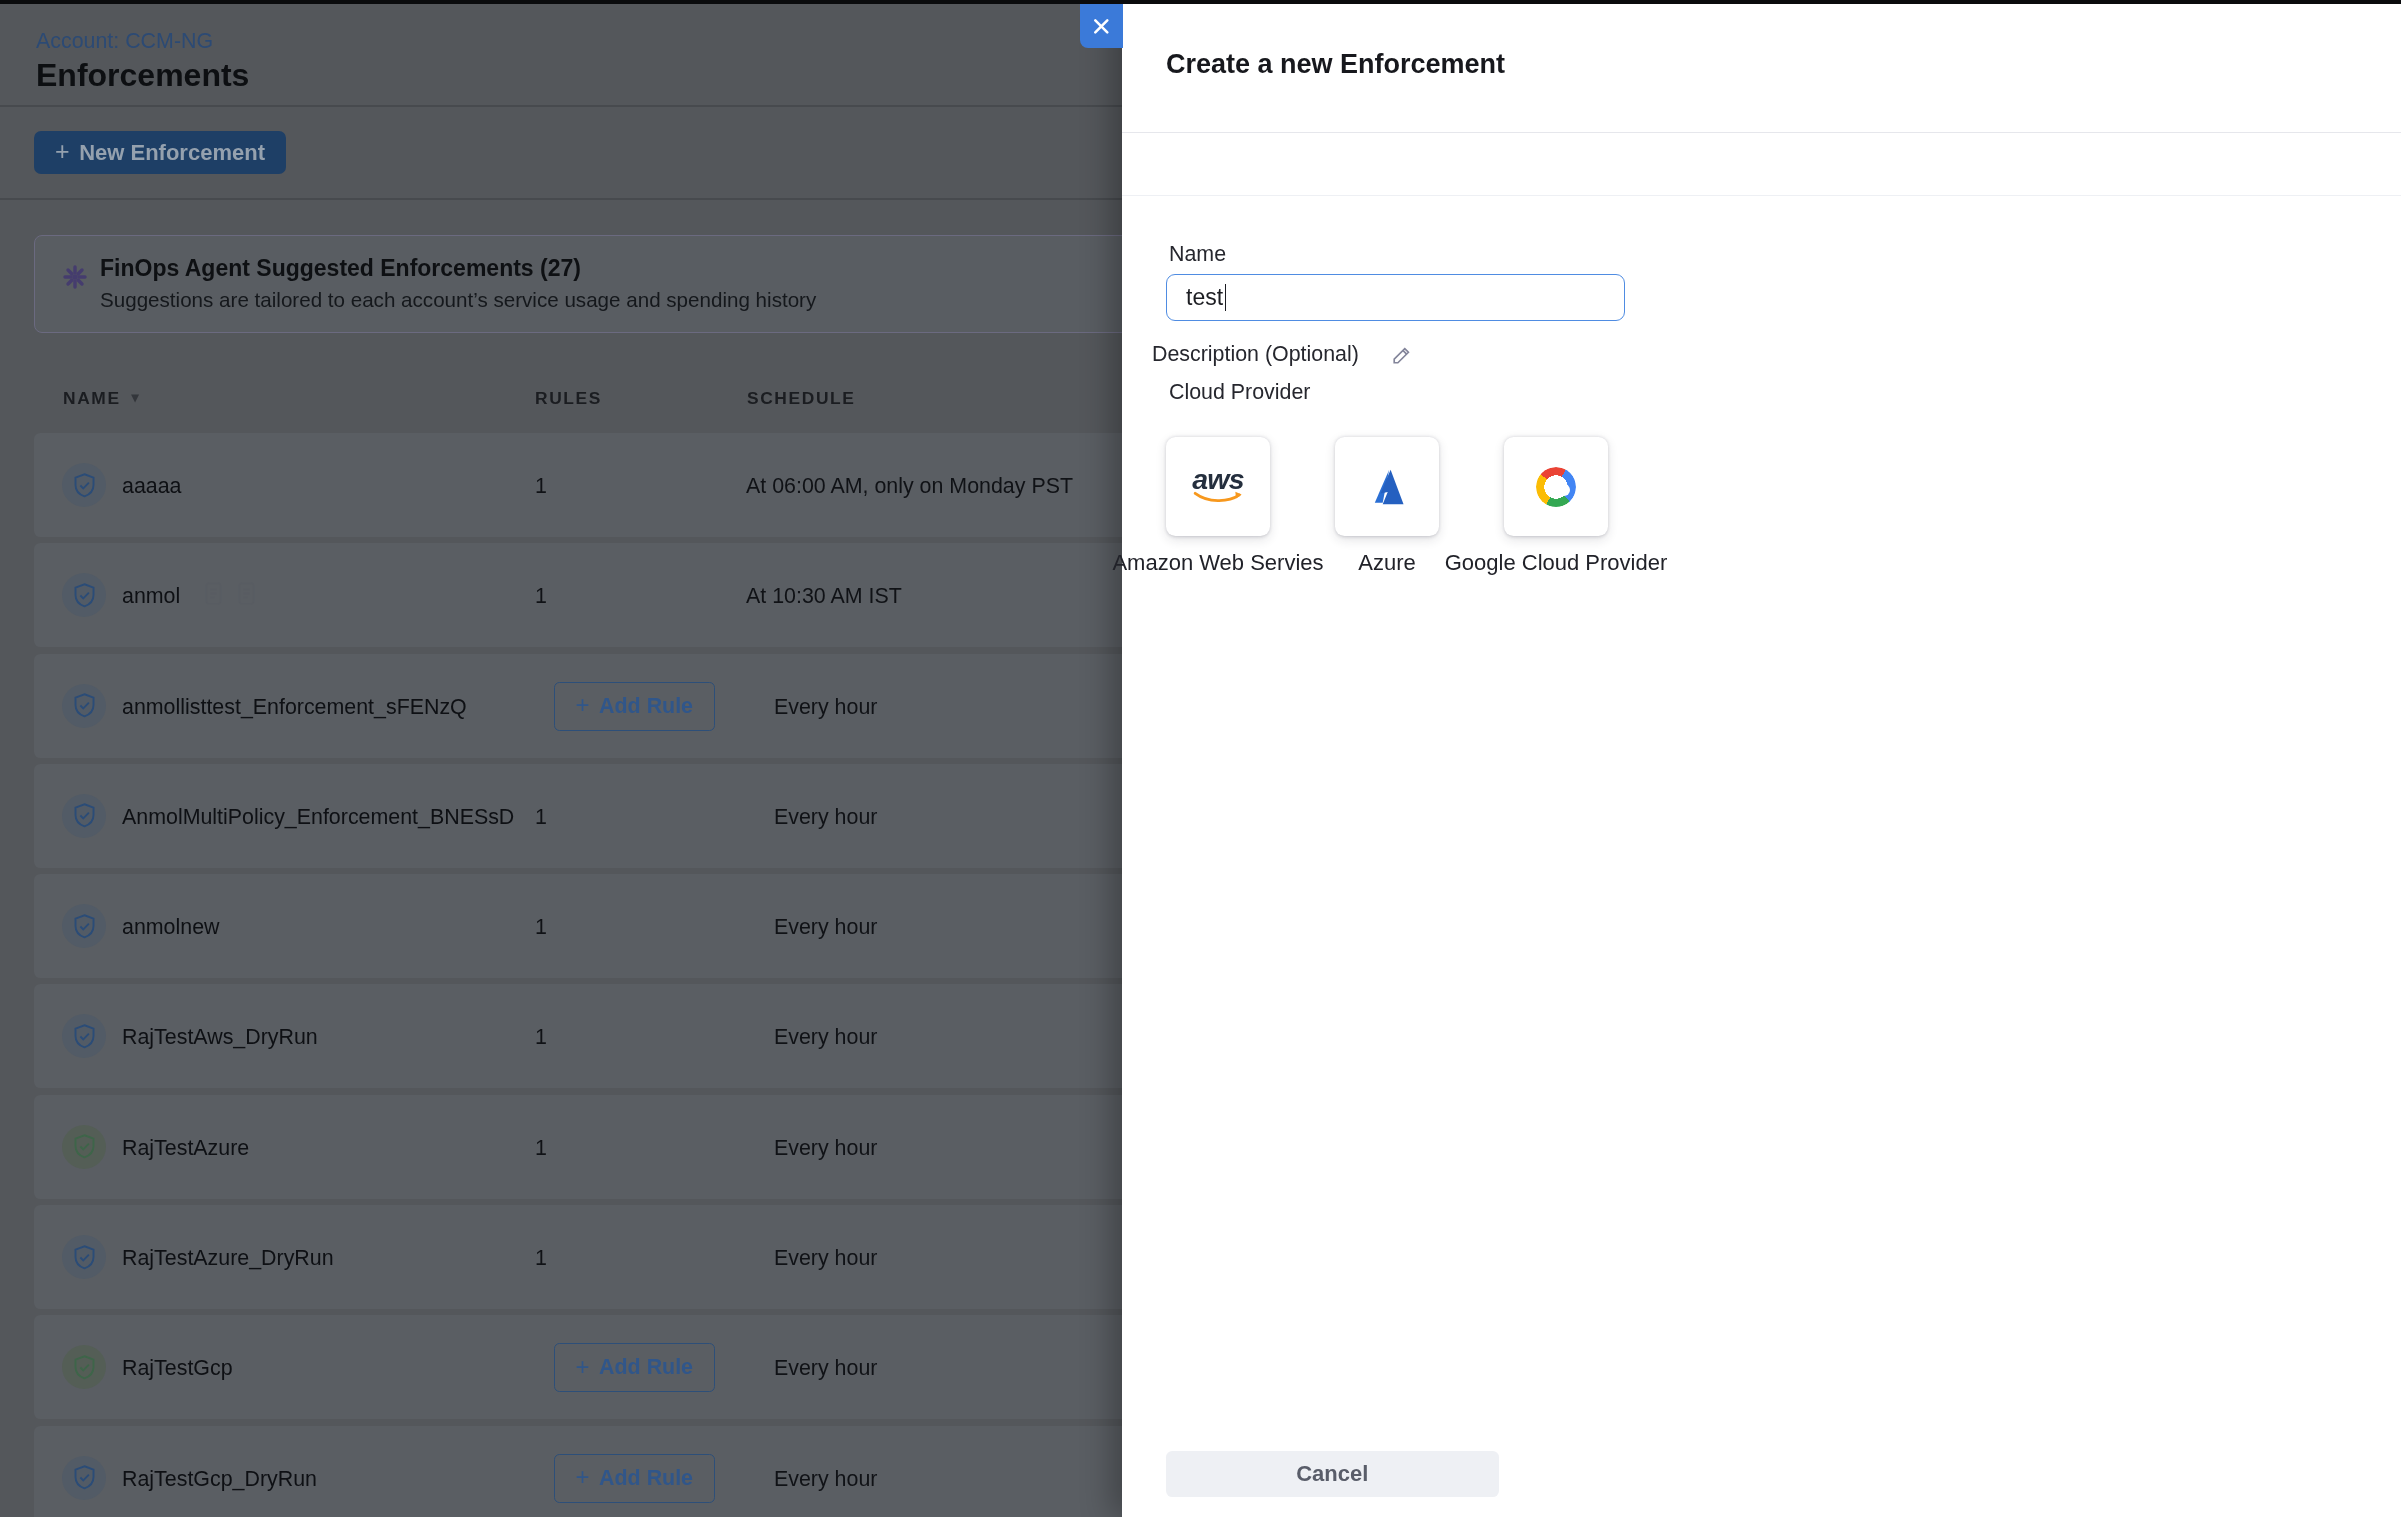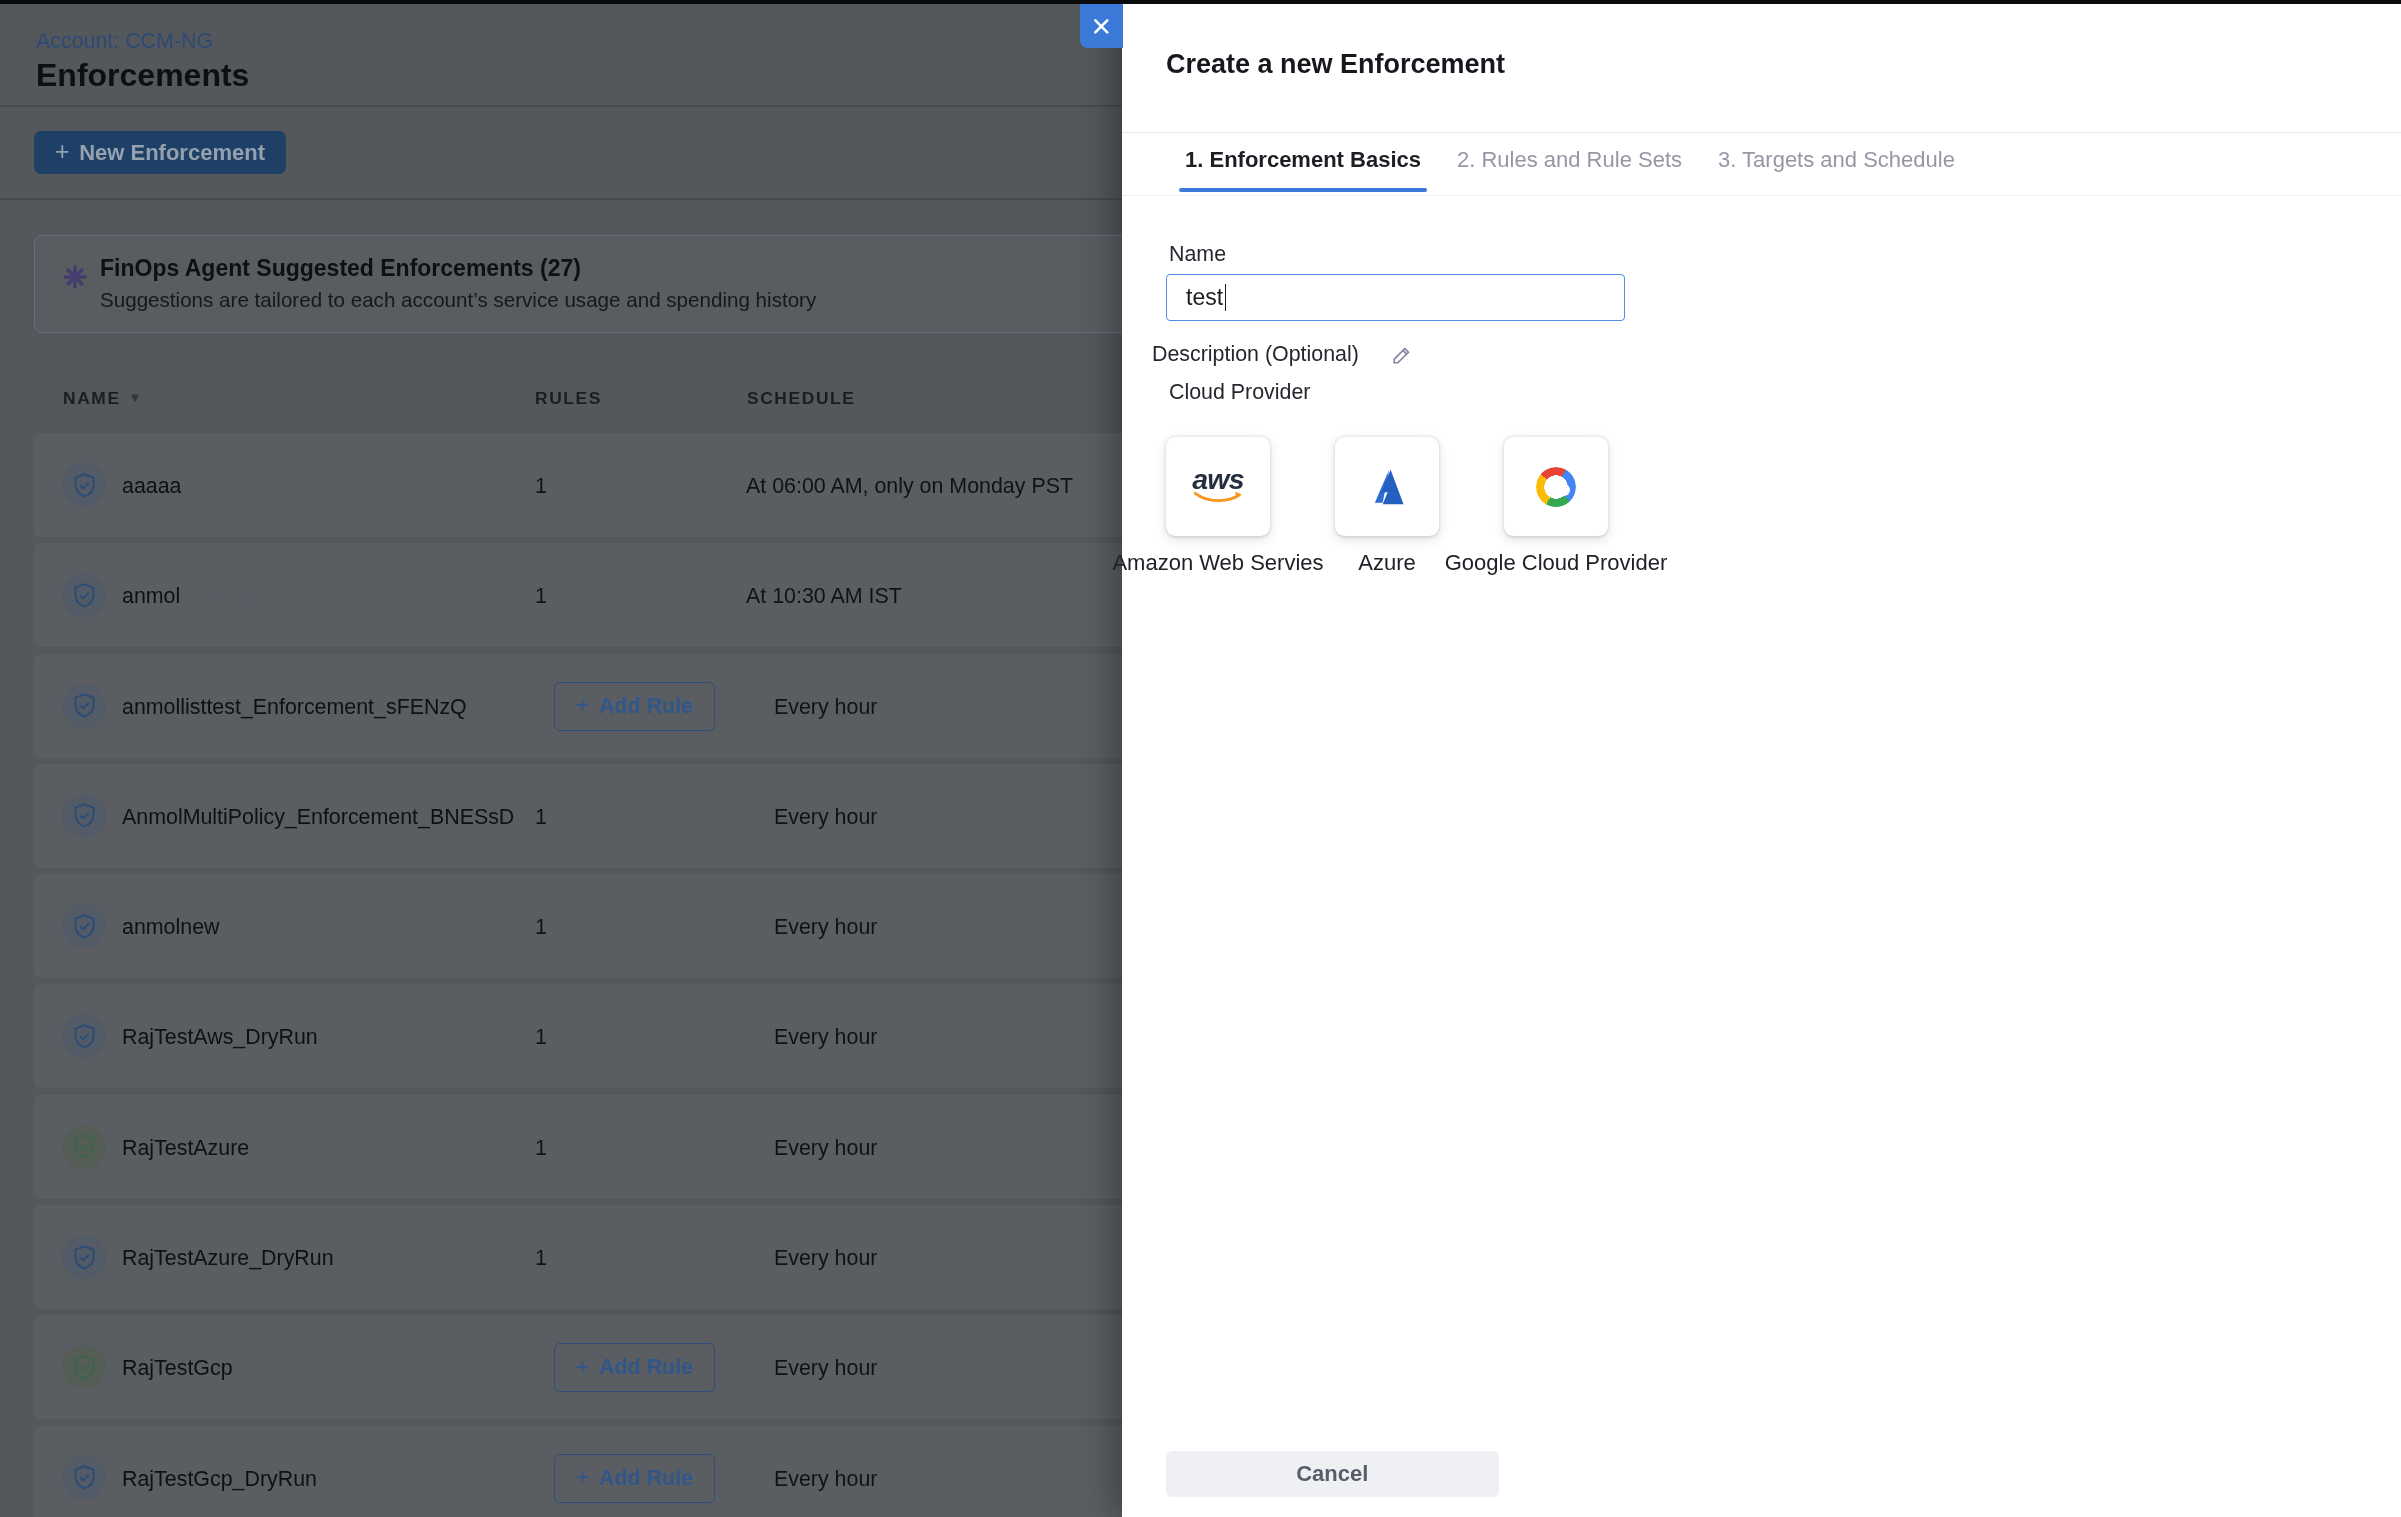--- a/index.html
+++ b/index.html
@@ -56,21 +56,21 @@
   .drawer-title{position:absolute;left:44px;top:49px;font-size:27px;font-weight:700;color:#17181d;}
   .drawer-hdiv{position:absolute;left:0;top:132px;width:1279px;height:0.8px;background:#e6e7ec;}
   .tabs{position:absolute;left:63px;top:147px;display:flex;gap:36px;}
   .tab{position:relative;font-size:22px;color:#9597a4;padding-bottom:19px;cursor:pointer;white-space:nowrap;}
   .tab.active{color:#1d1e24;font-weight:700;}
   .tab.active::after{content:"";position:absolute;left:-6.3px;right:-6.3px;bottom:0;height:4px;background:#3b7ad9;border-radius:2.4px;}
   .tabs-underline{position:absolute;left:0;top:195px;width:1279px;height:0.8px;background:#eef0f4;}
 
   .fld-label{position:absolute;left:47px;font-size:21.4px;color:#26272e;font-weight:500;}
   .name-label{top:242px;}
-  .fake-input{position:absolute;left:44px;top:274px;width:459px;height:47px;border:1.6px solid #4f8ce2;border-radius:4px;
+  .fake-input{position:absolute;left:44px;top:274px;width:459px;height:47px;border:1.6px solid #4f8ce2;border-radius:9px;
     background:#fff;display:flex;align-items:center;padding-left:19px;font-size:23px;color:#1c1d22;cursor:text;}
   .caret{display:inline-block;width:1.6px;height:27px;background:#1b1c22;margin-left:1.6px;}
   .desc-row{position:absolute;left:30px;top:342px;display:flex;align-items:center;gap:32px;}
   .desc-label{font-size:21.4px;color:#26272e;font-weight:500;}
   .pencil{cursor:pointer;display:flex;}
   .cloud-label{top:380px;}
 
   .providers{position:absolute;left:44px;top:437px;display:flex;gap:65px;}
   .prov{width:104px;position:relative;}
   .prov-card{width:104px;height:99px;background:#fff;border-radius:9.5px;cursor:pointer;
@@ -292,25 +292,20 @@
           <line x1="5" y1="5" x2="19" y2="19"></line>
           <line x1="19" y1="5" x2="5" y2="19"></line>
         </g>
     </svg>
   </div>
 
   <div class="drawer">
     <div class="drawer-title">Create a new Enforcement</div>
     <div class="drawer-hdiv"></div>
 
-    <div class="tabs">
-      <div class="tab active">1. Enforcement Basics</div>
-      <div class="tab">2. Rules and Rule Sets</div>
-      <div class="tab">3. Targets and Schedule</div>
-    </div>
     <div class="tabs-underline"></div>
 
     <div class="fld-label name-label">Name</div>
     <div class="fake-input">
       <span>test</span>
         <span class="caret"></span>
     </div>
 
     <div class="desc-row">
       <span class="desc-label">Description (Optional)</span>

